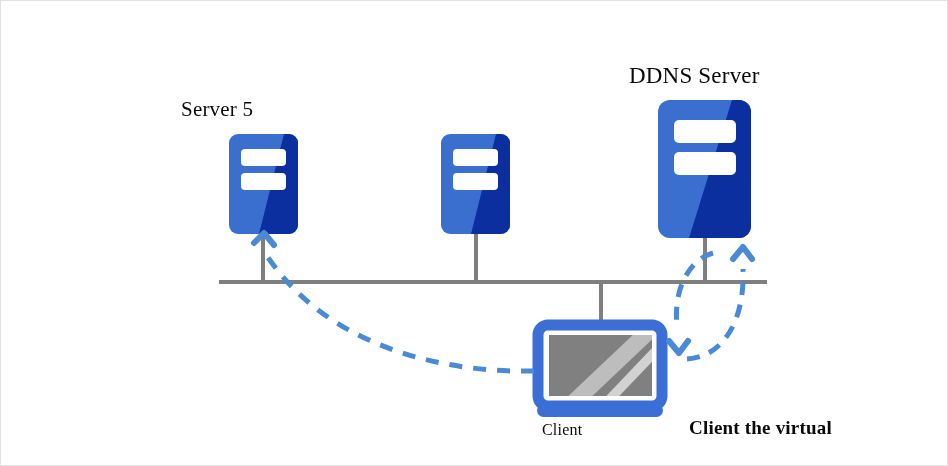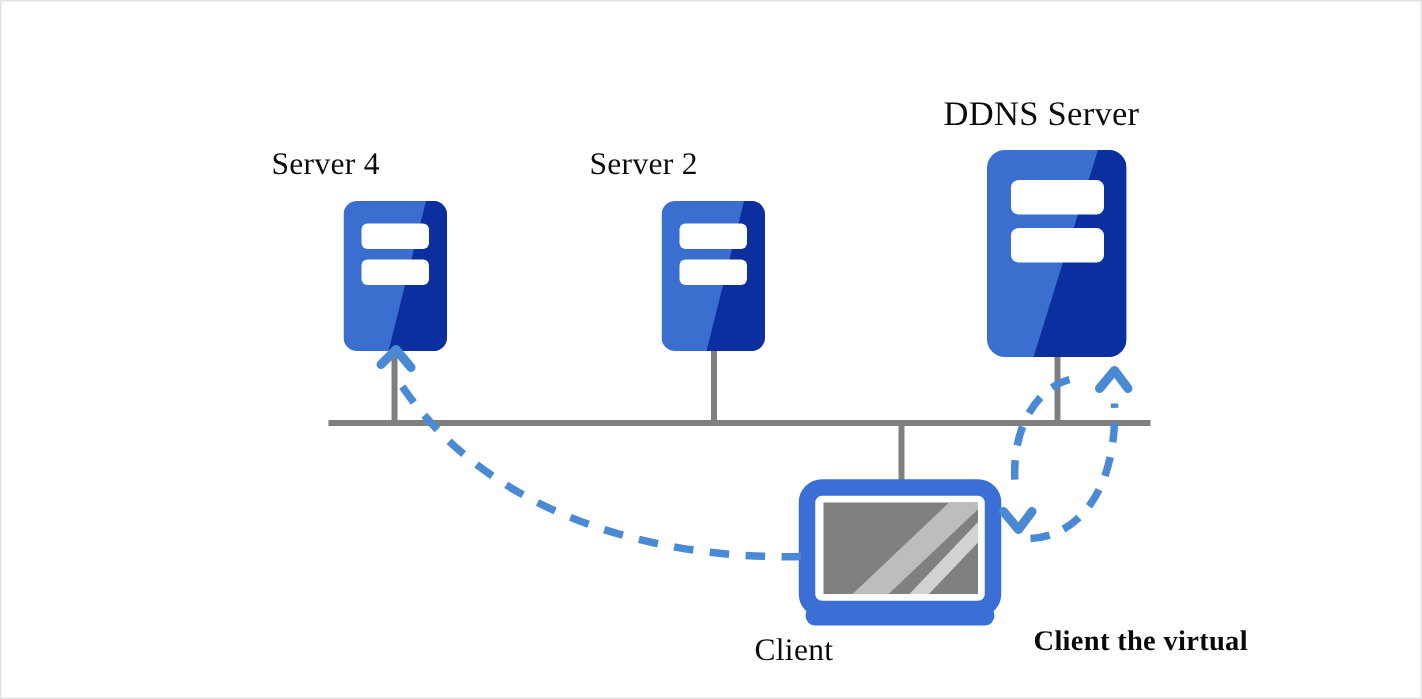--- a/index.html
+++ b/index.html
@@ -48,24 +48,24 @@
     width: 170px;
     font-size: 21px;
   }
   #label-ddns {
     left: 628px;
     top: 61px;
     width: 200px;
     font-size: 23px;
   }
   #label-client {
-    left: 502px;
+    left: 541px;
     top: 420px;
     width: 160px;
-    font-size: 21px;
+    font-size: 16px;
   }
   #label-access {
     left: 688px;
     top: 363px;
     width: 200px;
     font-size: 19px;
     font-weight: bold;
     line-height: 1.35;
   }
 </style>
@@ -155,23 +155,22 @@
       <path d="M 668 340 L 678 352 L 687 340" fill="none" stroke="#4a8ad4" stroke-width="6" stroke-linecap="round" stroke-linejoin="round"></path>
     </g>
 
     <g>
       <path d="M 686 358 C 722 356 744 320 742 268" fill="none" stroke="#4a8ad4" stroke-width="5" stroke-dasharray="13 10" stroke-linecap="butt"></path>
       <path d="M 732 258 L 742 246 L 751 258" fill="none" stroke="#4a8ad4" stroke-width="6" stroke-linecap="round" stroke-linejoin="round"></path>
     </g>
 
   </svg>
 
-  <div class="node-label" id="label-server1">Server 4</div>
+  <div class="node-label" id="label-server1">Server 5</div>
 
-  <div class="node-label" id="label-server2">Server 2</div>
 
   <div class="node-label" id="label-ddns">DDNS Server</div>
 
   <div class="node-label" id="label-client">Client</div>
 
   <div class="node-label" id="label-access">
     <div>Client the virtual</div>
     
   </div>
 

